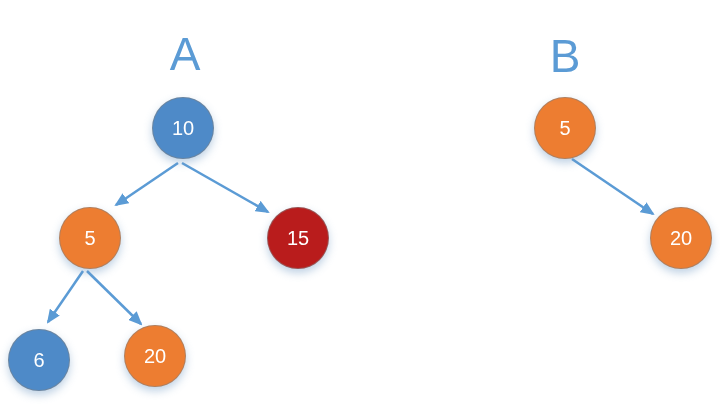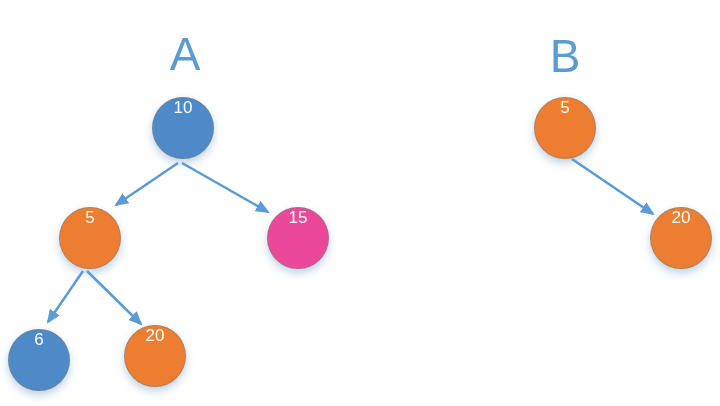--- a/index.html
+++ b/index.html
@@ -29,23 +29,24 @@
     font-size: 46px;
     font-weight: 400;
     line-height: 1;
     color: var(--label-blue, #5B9BD5);
   }
   .node {
     position: absolute;
     transform: translate(-50%, -50%);
     border-radius: 50%;
     display: flex;
+    align-items: center;
     justify-content: center;
     color: #ffffff;
-    font-size: 17px;
+    font-size: 20px;
     border: 1px solid rgba(128, 128, 128, 0.55);
     box-shadow: 0 4px 8px rgba(110, 152, 196, 0.45);
     box-sizing: border-box;
   }
 </style>
 </head>
 <body>
 
 <div class="stage">
   <svg class="edges-layer" width="720" height="406" viewBox="0 0 720 406" xmlns="http://www.w3.org/2000/svg">
@@ -63,21 +64,21 @@
       </g>
   </svg>
   <div id="nodes-layer">
       <div class="tree-label" style="left: 185px; top: 54px;">A</div>
       <div class="node" style="left: 183px; top: 128px; width: 62px; height: 62px; background: rgb(78, 138, 200); color: rgb(255, 255, 255);">
         <span>10</span>
       </div>
       <div class="node" style="left: 90px; top: 238px; width: 62px; height: 62px; background: rgb(237, 125, 49); color: rgb(255, 255, 255);">
         <span>5</span>
       </div>
-      <div class="node" style="left: 298px; top: 238px; width: 62px; height: 62px; background: #ec4899; color: rgb(255, 255, 255);">
+      <div class="node" style="left: 298px; top: 238px; width: 62px; height: 62px; background: #b91c1c; color: rgb(255, 255, 255);">
         <span>15</span>
       </div>
       <div class="node" style="left: 39px; top: 360px; width: 62px; height: 62px; background: rgb(78, 138, 200); color: rgb(255, 255, 255);">
         <span>6</span>
       </div>
       <div class="node" style="left: 155px; top: 356px; width: 62px; height: 62px; background: rgb(237, 125, 49); color: rgb(255, 255, 255);">
         <span>20</span>
       </div>
       <div class="tree-label" style="left: 565px; top: 56px;">B</div>
       <div class="node" style="left: 565px; top: 128px; width: 62px; height: 62px; background: rgb(237, 125, 49); color: rgb(255, 255, 255);">

